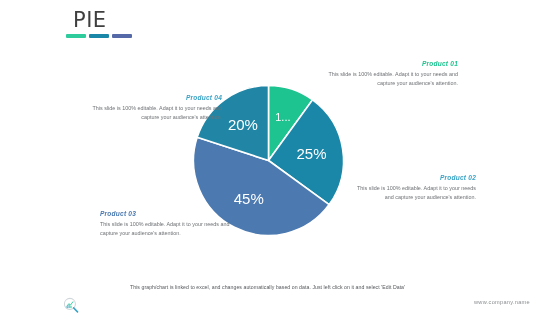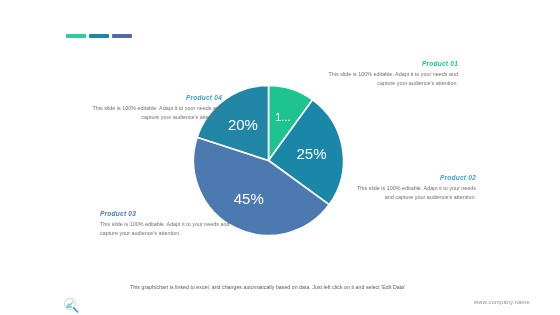--- a/index.html
+++ b/index.html
@@ -60,20 +60,21 @@
   }
   .foot-icon{
     position:absolute;left:62px;top:297px;width:18px;height:16px;
   }
 </style>
 </head>
 <body>
 
 <div class="slide">
 
+  <div class="title">PIE</div>
 
   <div class="accent-bars">
     <i style="background: rgb(46, 204, 156);"></i>
     <i style="background: rgb(27, 135, 168);"></i>
     <i style="background: rgb(85, 104, 168);"></i>
   </div>
 
   <div class="pie-wrap">
     <svg class="pie-svg" viewBox="0 0 151 151">
       <g id="pie-slices">

